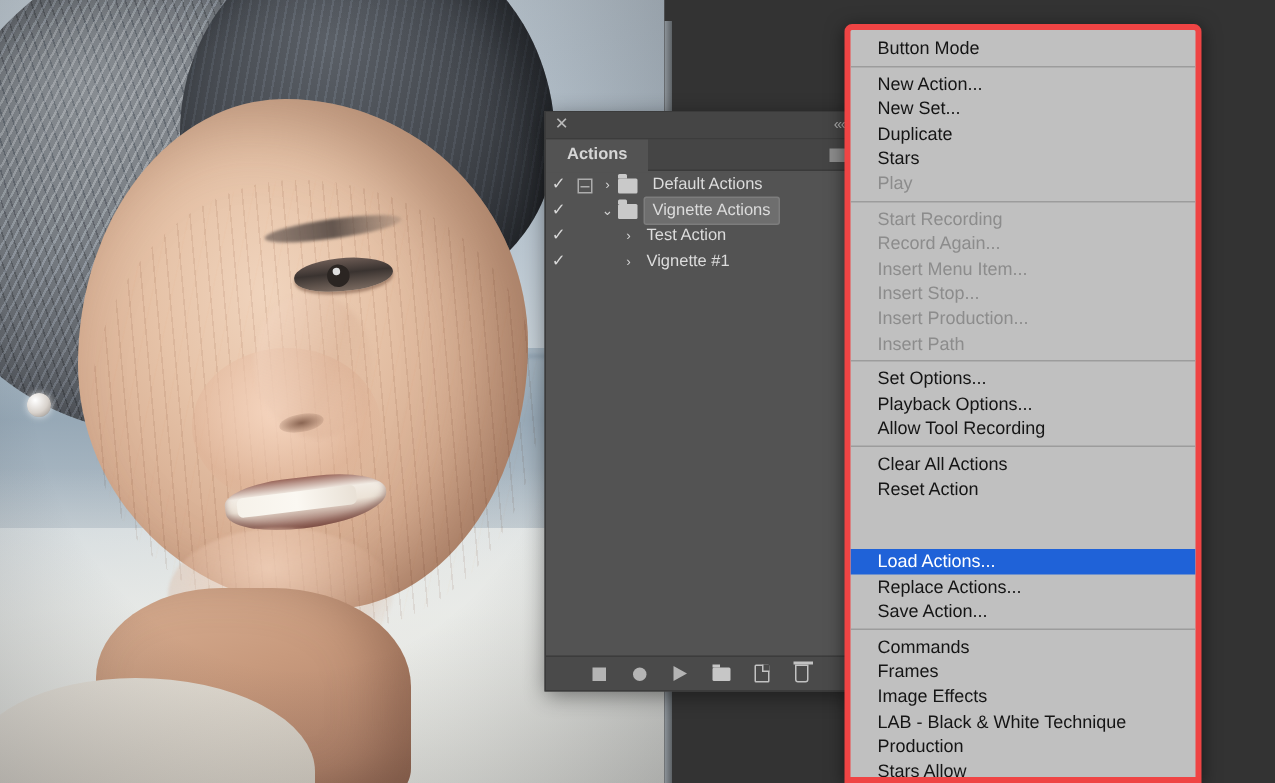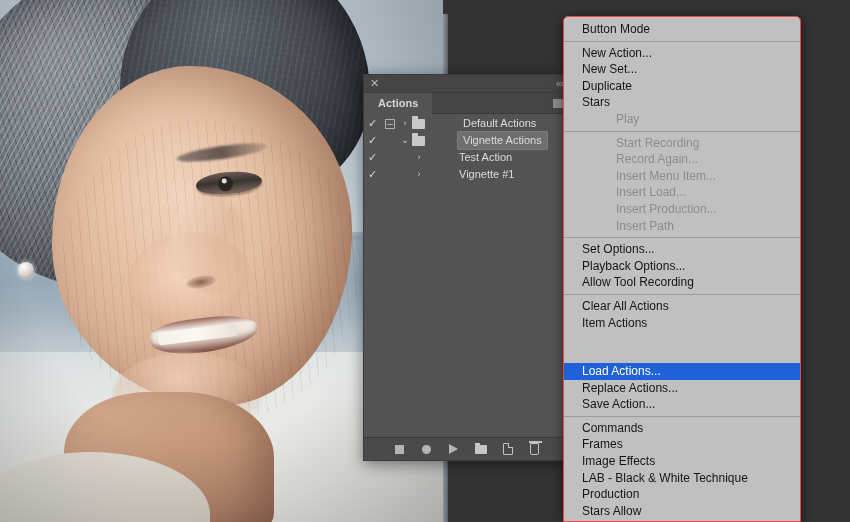--- a/index.html
+++ b/index.html
@@ -238,21 +238,21 @@
   }
   .folder i{
     display:block; width:13px; height:10px; background:#c9c9c9;
     border-radius:1px; position:relative;
   }
   .folder i::before{
     content:""; position:absolute; left:0; top:-3px; width:6px; height:3px;
     background:#c9c9c9; border-radius:1px 1px 0 0;
   }
   .act-label{
-    color:#dcdcdc; font-size:11px; padding:0 5px; border-radius:1px;margin-left:28px;
+    color:#dcdcdc; font-size:11px; padding:0 5px; border-radius:1px;
   }
 
   .panel-footer{
     position:absolute; left:0; right:0; bottom:0; height:23px;
     background:#4a4a4a; border-top:1px solid #3c3c3c;
     display:flex; align-items:center; justify-content:center; gap:14px;
   }
   .fi{ width:13px; height:13px; display:flex; align-items:center; justify-content:center; cursor:pointer; }
   .ic-stop{ width:9px; height:9px; background:#b4b4b4; }
   .ic-rec{ width:9px; height:9px; border-radius:50%; background:#b4b4b4; }
@@ -261,32 +261,32 @@
   .ic-folder::before{ content:""; position:absolute; left:0; top:-2px; width:5px; height:2px; background:#c6c6c6; }
   .ic-new{ width:10px; height:12px; border:1px solid #c2c2c2; border-radius:1px; position:relative; }
   .ic-new::after{ content:""; position:absolute; right:-1px; top:-1px; width:4px; height:4px; background:#4a4a4a; border-left:1px solid #c2c2c2; border-bottom:1px solid #c2c2c2; }
   .ic-trash{ width:9px; height:12px; border:1px solid #c2c2c2; border-radius:0 0 2px 2px; position:relative; }
   .ic-trash::before{ content:""; position:absolute; left:-2px; top:-3px; width:13px; height:2px; background:#c2c2c2; }
 
   
   #ctx-menu{
     position:absolute; left:563px; top:16px; width:238px; height:506px;
     background:#c0c0c0;
-    border:1px solid #ef4444;
+    border:4px solid #ef4444;
     border-radius:5px 5px 0 0;
     box-shadow:0 2px 12px rgba(0,0,0,.5);
     overflow:hidden;
     font-size:12px; color:#151515;
     padding-top:4px;
   }
   .mi{
     height:16.6px; line-height:16.6px; padding:0 10px 0 18px;
     white-space:nowrap; cursor:default;
   }
-  .mi.disabled{ color:#8c8c8c;margin-left:34px; }
+  .mi.disabled{ color:#8c8c8c; }
   .mi.highlight{ background:#1f62d8; color:#ffffff;margin-top:32px; }
   .msep{
     height:1px; background:#9c9c9c; margin:3px 0;
   }
 </style>
 </head>
 <body>
 
 <div id="photo-stage">
   <div class="sky"></div>
@@ -389,30 +389,30 @@
     <div class="msep"></div>
     <div class="mi">New Action...</div>
     <div class="mi">New Set...</div>
     <div class="mi">Duplicate</div>
     <div class="mi">Stars</div>
     <div class="mi disabled">Play</div>
     <div class="msep"></div>
     <div class="mi disabled">Start Recording</div>
     <div class="mi disabled">Record Again...</div>
     <div class="mi disabled">Insert Menu Item...</div>
-    <div class="mi disabled">Insert Load...</div>
+    <div class="mi disabled">Insert Stop...</div>
     <div class="mi disabled">Insert Production...</div>
     <div class="mi disabled">Insert Path</div>
     <div class="msep"></div>
     <div class="mi">Set Options...</div>
     <div class="mi">Playback Options...</div>
     <div class="mi">Allow Tool Recording</div>
     <div class="msep"></div>
     <div class="mi">Clear All Actions</div>
-    <div class="mi">Item Actions</div>
+    <div class="mi">Reset Action</div>
     <div class="mi highlight">Load Actions...</div>
     <div class="mi">Replace Actions...</div>
     <div class="mi">Save Action...</div>
     <div class="msep"></div>
     <div class="mi">Commands</div>
     <div class="mi">Frames</div>
     <div class="mi">Image Effects</div>
     <div class="mi">LAB - Black &amp; White Technique</div>
     <div class="mi">Production</div>
     <div class="mi">Stars Allow</div>

